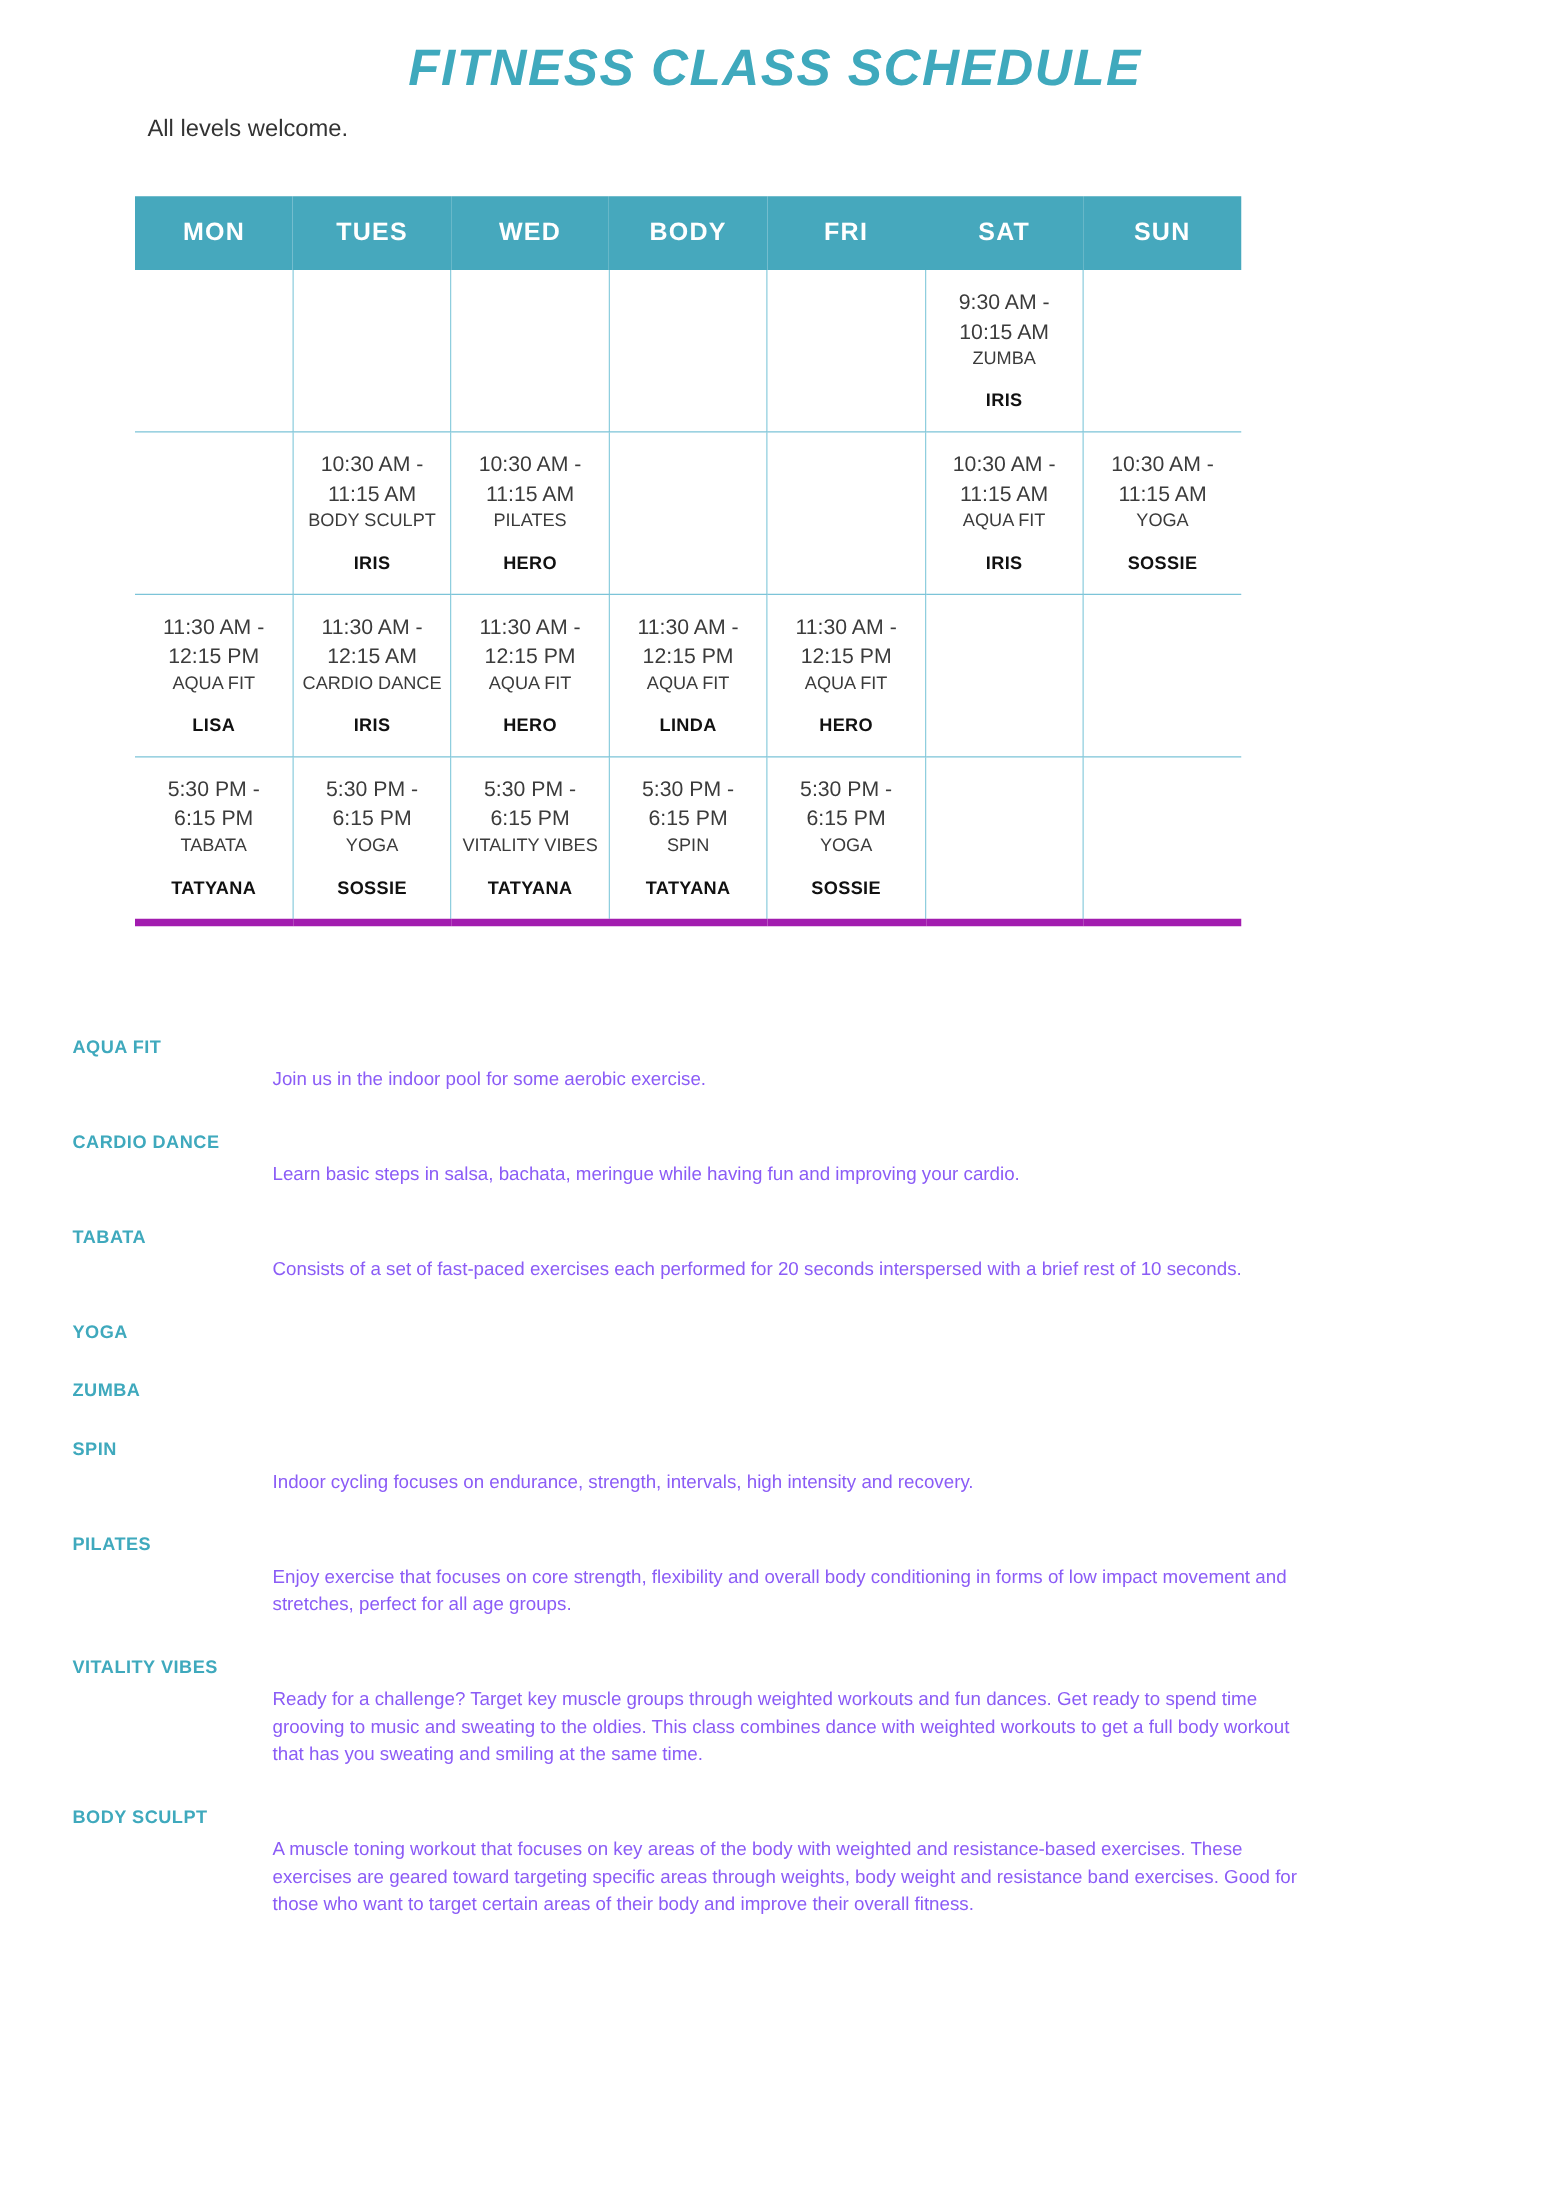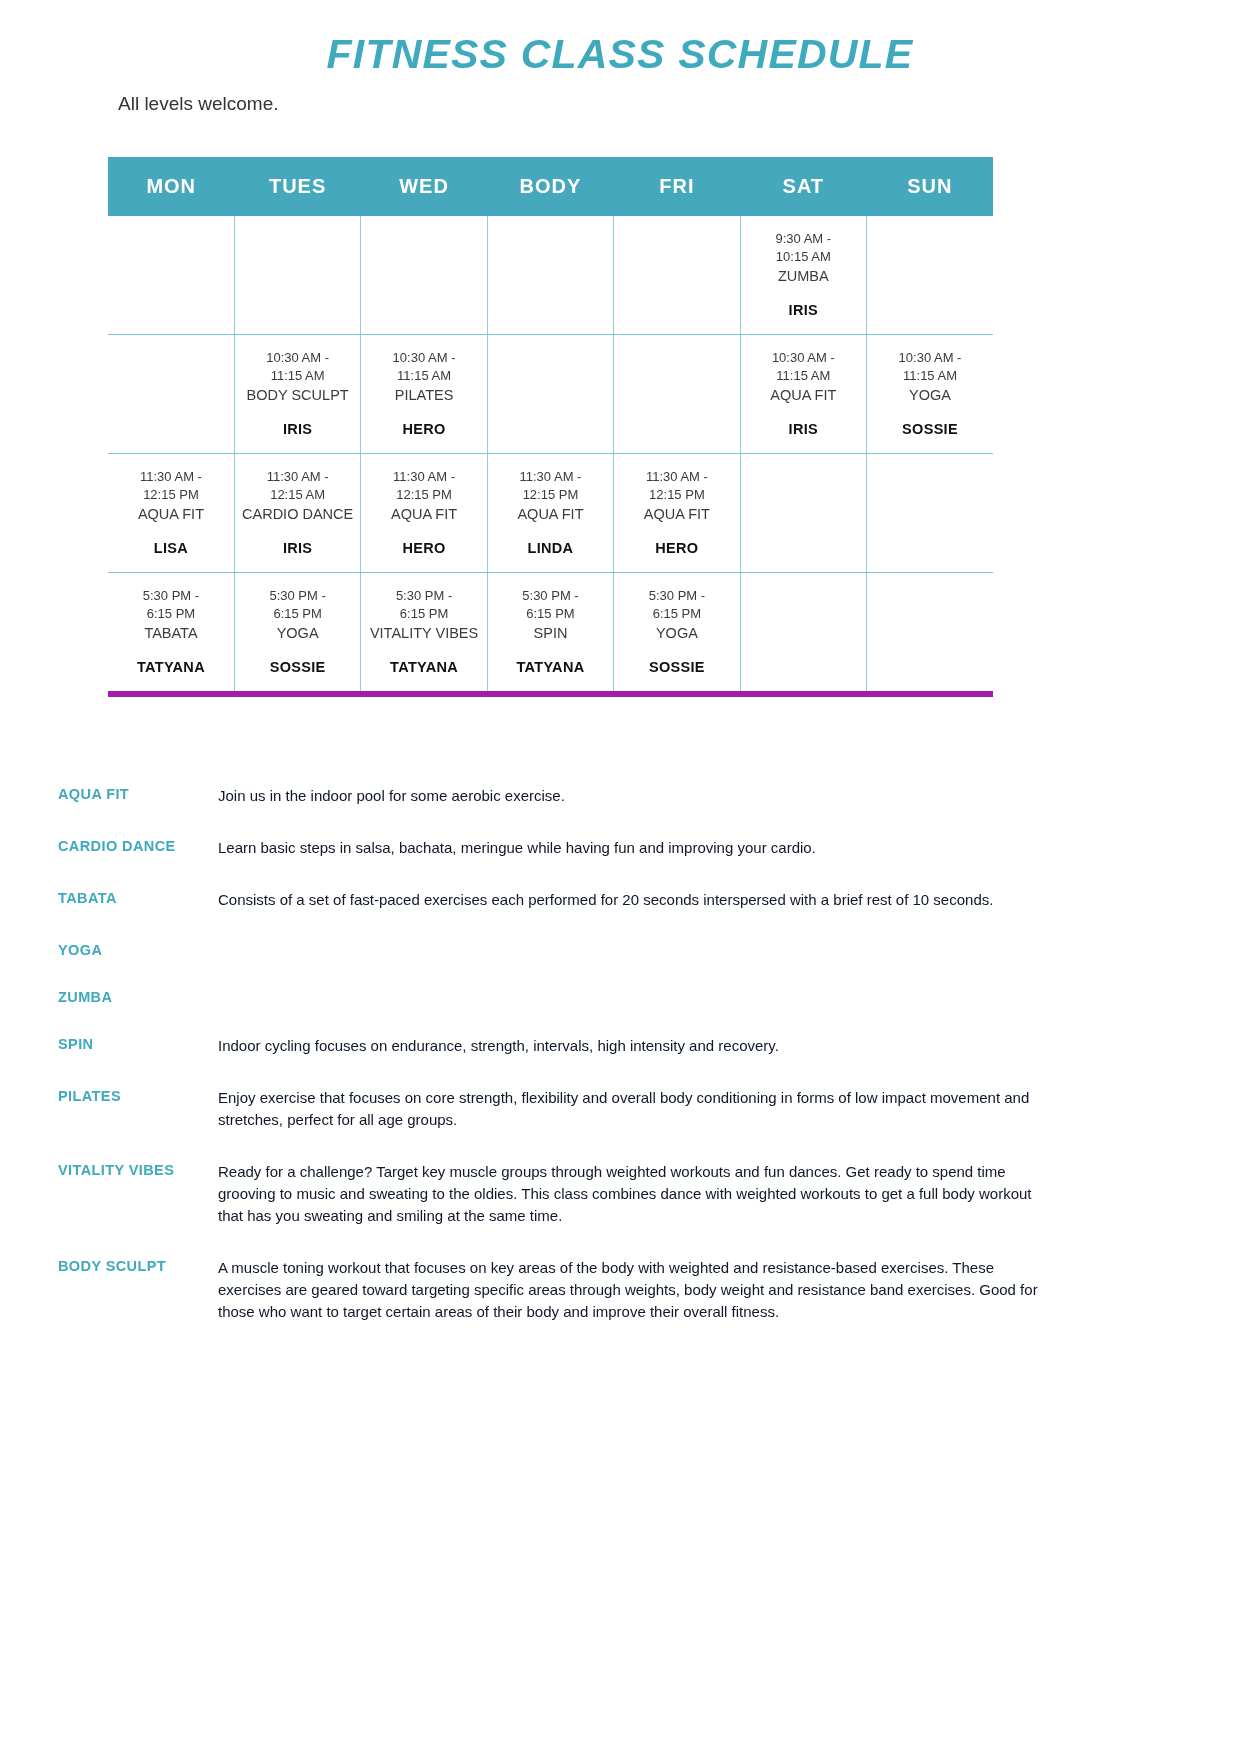--- a/index.html
+++ b/index.html
@@ -70,21 +70,21 @@
   table.schedule tbody tr td:last-child {
     border-right: none;
   }
   table.schedule tbody tr:last-child td {
     border-bottom: 6px solid #a21caf;
   }
   table.schedule tbody tr td:first-child {
     border-left: none;
   }
   .cell-time {
-    font-size: 13px;
+    font-size: 17px;
     line-height: 1.38;
     color: #3b3b3b;
     white-space: pre-line;
   }
   .cell-class {
     font-size: 14.5px;
     line-height: 1.38;
     color: #3b3b3b;
   }
   .cell-instructor {
@@ -111,22 +111,23 @@
     color: #3fa9bd;
     font-size: 14.5px;
     font-weight: bold;
     letter-spacing: 0.4px;
     padding-top: 1px;
   }
   .desc-text {
     flex: 1 1 auto;
     font-size: 15px;
     line-height: 1.47;
-    color: #0f172a;
+    color: #8b5cf6;
     max-width: 835px;
+    margin-top: 24px;
   }
 </style>
 </head>
 <body>
 
 <div class="page-header">
   <h1 class="page-title">FITNESS CLASS SCHEDULE</h1>
   <div class="page-subtitle">All levels welcome.</div>
 </div>
 

